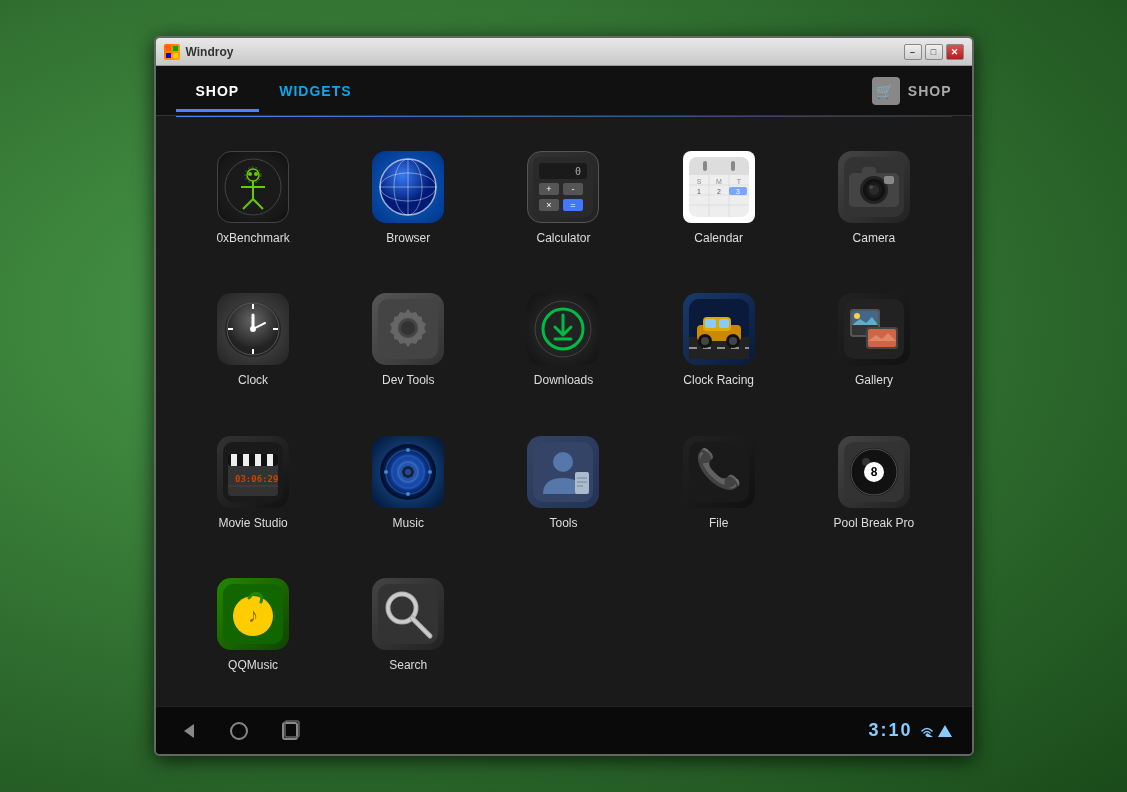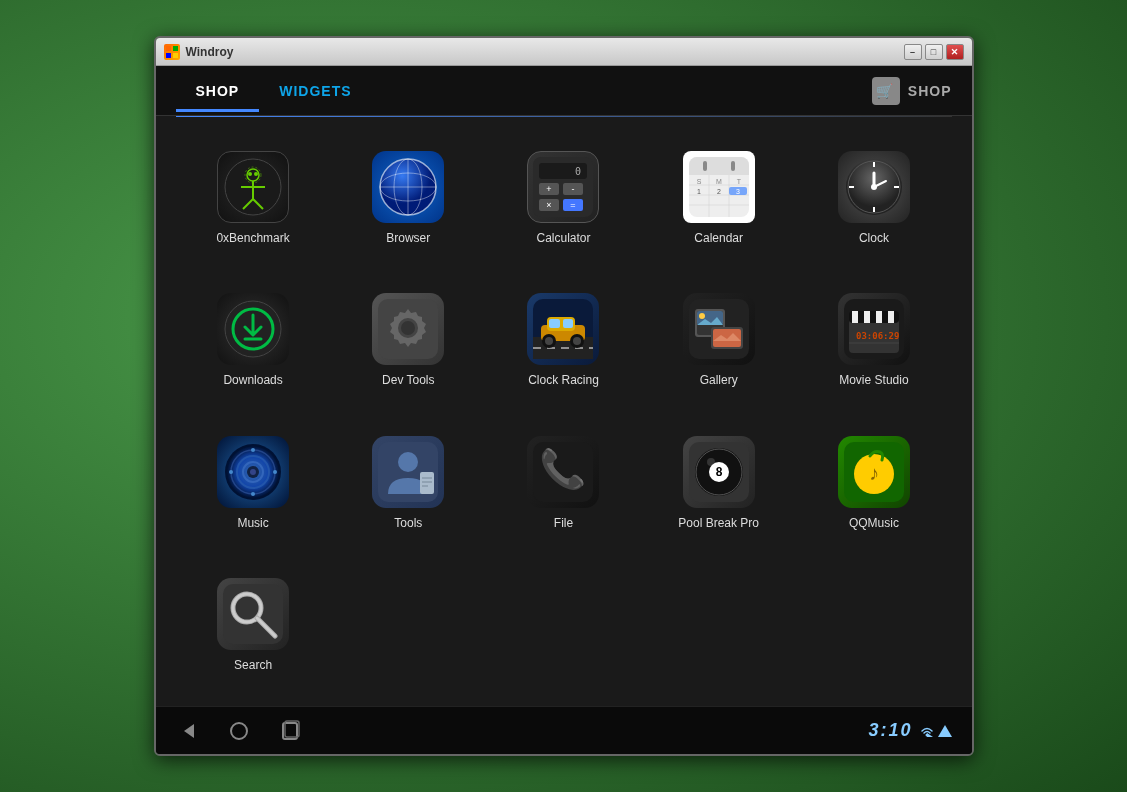--- a/index.html
+++ b/index.html
@@ -303,21 +303,20 @@
       display: flex;
       align-items: center;
     }
 
     .nav-spacer { flex: 1; }
 
     .status-bar {
       display: flex;
       align-items: center;
       gap: 6px;
-      font-style: italic;
     }
 
     .time-text {
       color: #88ccff;
       font-size: 18px;
       font-weight: bold;
       letter-spacing: 2px;
     }
 
     .signal-icons {
@@ -451,20 +450,41 @@
             <text x="50" y="27" text-anchor="middle" fill="#888" font-size="7">T</text>
             <text x="10" y="37" fill="#555" font-size="7" text-anchor="middle">1</text>
             <text x="30" y="37" fill="#555" font-size="7" text-anchor="middle">2</text>
             <rect x="40" y="30" width="18" height="8" rx="2" fill="#4488ff" opacity="0.7"></rect>
             <text x="49" y="37" fill="white" font-size="7" text-anchor="middle">3</text>
           </svg>
         </div>
         <span class="app-label">Calendar</span>
       </div>
 
+      <div class="app-item">
+        <div class="app-icon icon-camera">
+          <svg viewBox="0 0 60 60" width="60" height="60">
+            <rect width="60" height="60" rx="10" fill="#333"></rect>
+
+            <rect x="5" y="16" width="50" height="34" rx="5" fill="#444"></rect>
+
+            <circle cx="30" cy="33" r="14" fill="#222"></circle>
+            <circle cx="30" cy="33" r="11" fill="#111"></circle>
+            <circle cx="30" cy="33" r="8" fill="#1a1a1a"></circle>
+            <circle cx="30" cy="33" r="5" fill="#2a2a2a"></circle>
+
+            <circle cx="27" cy="30" r="2" fill="rgba(255,255,255,0.15)"></circle>
+
+            <rect x="40" y="19" width="10" height="8" rx="2" fill="#888"></rect>
+
+            <rect x="18" y="10" width="14" height="8" rx="3" fill="#444"></rect>
+          </svg>
+        </div>
+        <span class="app-label">Camera</span>
+      </div>
 
       <div class="app-item">
         <div class="app-icon icon-clock">
           <svg viewBox="0 0 60 60" width="60" height="60">
             <defs>
               <radialGradient id="clock-grad" cx="50%" cy="35%">
                 <stop offset="0%" stop-color="#666"></stop>
                 <stop offset="100%" stop-color="#222"></stop>
               </radialGradient>
             </defs>
@@ -480,44 +500,44 @@
 
             <line x1="30" y1="30" x2="42" y2="24" stroke="white" stroke-width="2" stroke-linecap="round"></line>
 
             <circle cx="30" cy="30" r="3" fill="white"></circle>
           </svg>
         </div>
         <span class="app-label">Clock</span>
       </div>
 
       <div class="app-item">
+        <div class="app-icon icon-devtools">
+          <svg viewBox="0 0 60 60" width="60" height="60">
+            <rect width="60" height="60" rx="10" fill="#444"></rect>
+
+            <path d="M30 10 L33 14 L38 13 L40 17 L44 18 L44 22 L48 25 L46 29 L48 33 L44 36 L44 40 L40 41 L38 45 L33 44 L30 48 L27 44 L22 45 L20 41 L16 40 L16 36 L12 33 L14 29 L12 25 L16 22 L16 18 L20 17 L22 13 L27 14 Z" fill="#666"></path>
+            <circle cx="30" cy="29" r="10" fill="#444"></circle>
+            <circle cx="30" cy="29" r="7" fill="#333"></circle>
+          </svg>
+        </div>
+        <span class="app-label">Dev Tools</span>
+      </div>
+
+      <div class="app-item">
         <div class="app-icon icon-downloads">
           <svg viewBox="0 0 60 60" width="60" height="60">
             <circle cx="30" cy="30" r="28" fill="#222"></circle>
             <circle cx="30" cy="30" r="28" fill="none" stroke="#444" stroke-width="1"></circle>
 
             <circle cx="30" cy="30" r="20" fill="none" stroke="#00bb44" stroke-width="3"></circle>
             <path d="M30 16 L30 34 M22 28 L30 36 L38 28" fill="none" stroke="#00bb44" stroke-width="3" stroke-linecap="round" stroke-linejoin="round"></path>
             <line x1="22" y1="40" x2="38" y2="40" stroke="#00bb44" stroke-width="3" stroke-linecap="round"></line>
           </svg>
         </div>
         <span class="app-label">Downloads</span>
-      </div>
-
-      <div class="app-item">
-        <div class="app-icon icon-devtools">
-          <svg viewBox="0 0 60 60" width="60" height="60">
-            <rect width="60" height="60" rx="10" fill="#444"></rect>
-
-            <path d="M30 10 L33 14 L38 13 L40 17 L44 18 L44 22 L48 25 L46 29 L48 33 L44 36 L44 40 L40 41 L38 45 L33 44 L30 48 L27 44 L22 45 L20 41 L16 40 L16 36 L12 33 L14 29 L12 25 L16 22 L16 18 L20 17 L22 13 L27 14 Z" fill="#666"></path>
-            <circle cx="30" cy="29" r="10" fill="#444"></circle>
-            <circle cx="30" cy="29" r="7" fill="#333"></circle>
-          </svg>
-        </div>
-        <span class="app-label">Dev Tools</span>
       </div>
 
       <div class="app-item">
         <div class="app-icon icon-dragracing">
           <svg viewBox="0 0 60 60" width="60" height="60">
             <rect width="60" height="60" rx="10" fill="#0a1a3a"></rect>
 
             <rect x="0" y="38" width="60" height="22" fill="#222"></rect>
             <line x1="0" y1="49" x2="60" y2="49" stroke="white" stroke-width="1" stroke-dasharray="8,6"></line>
 

